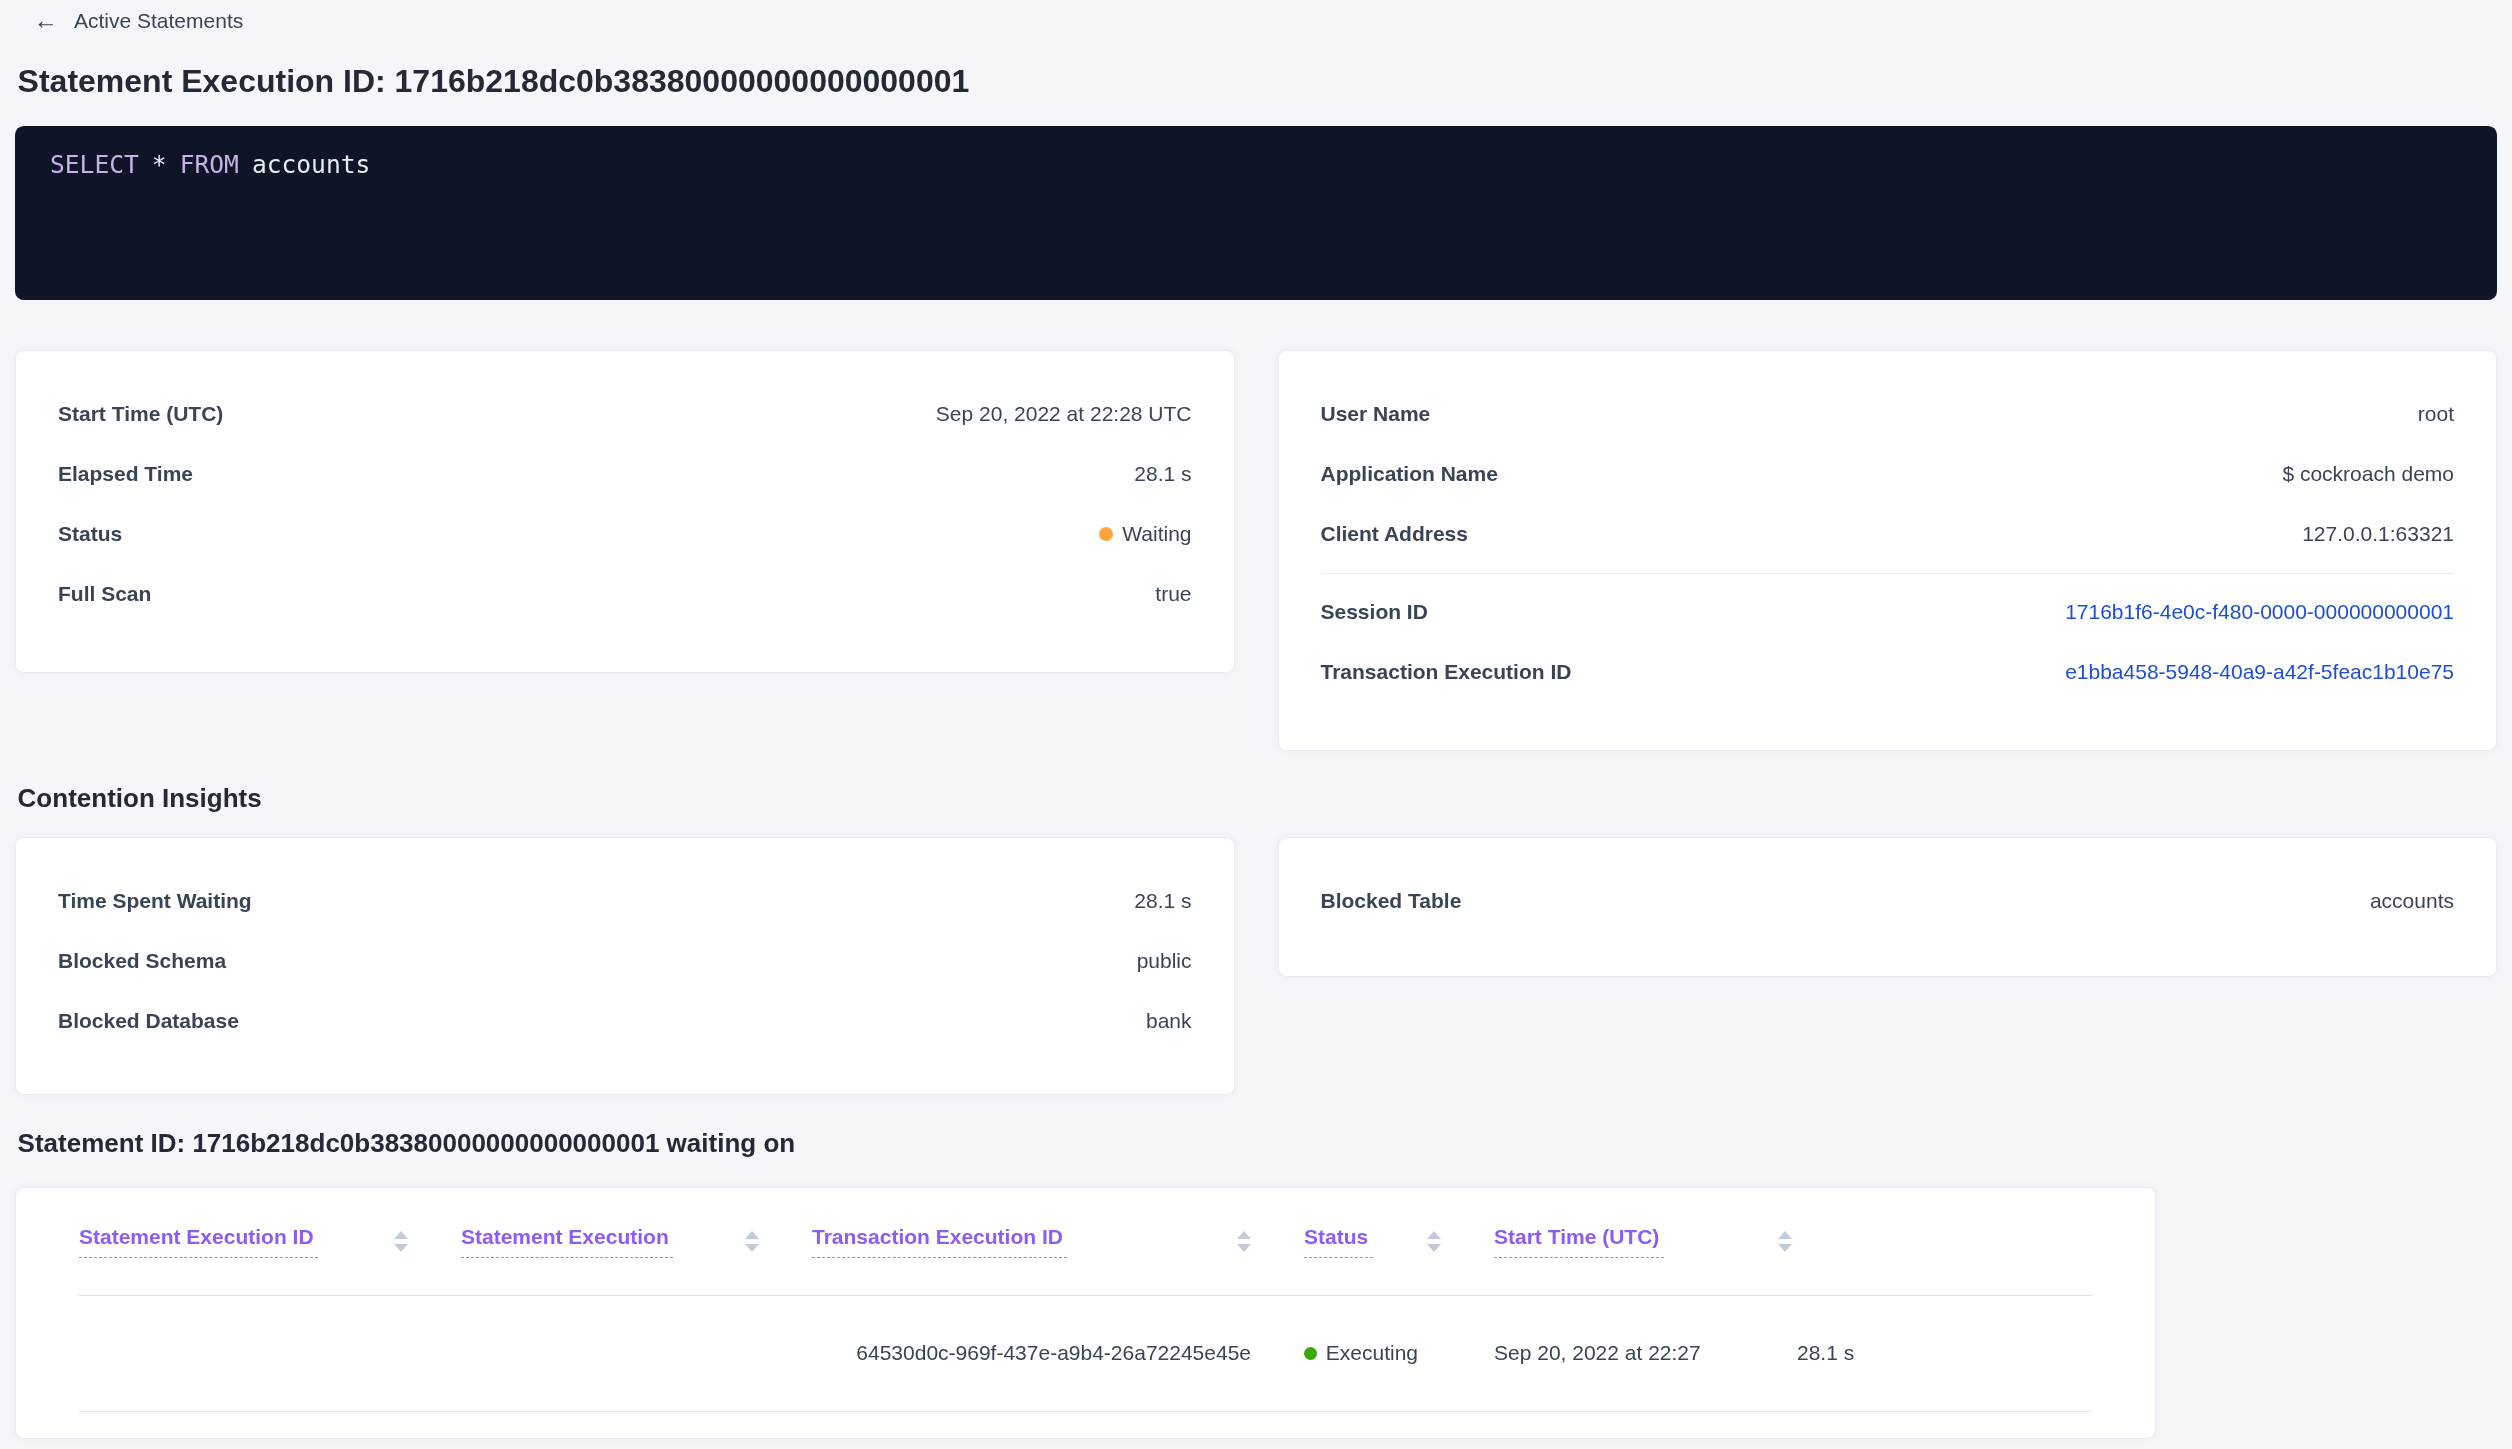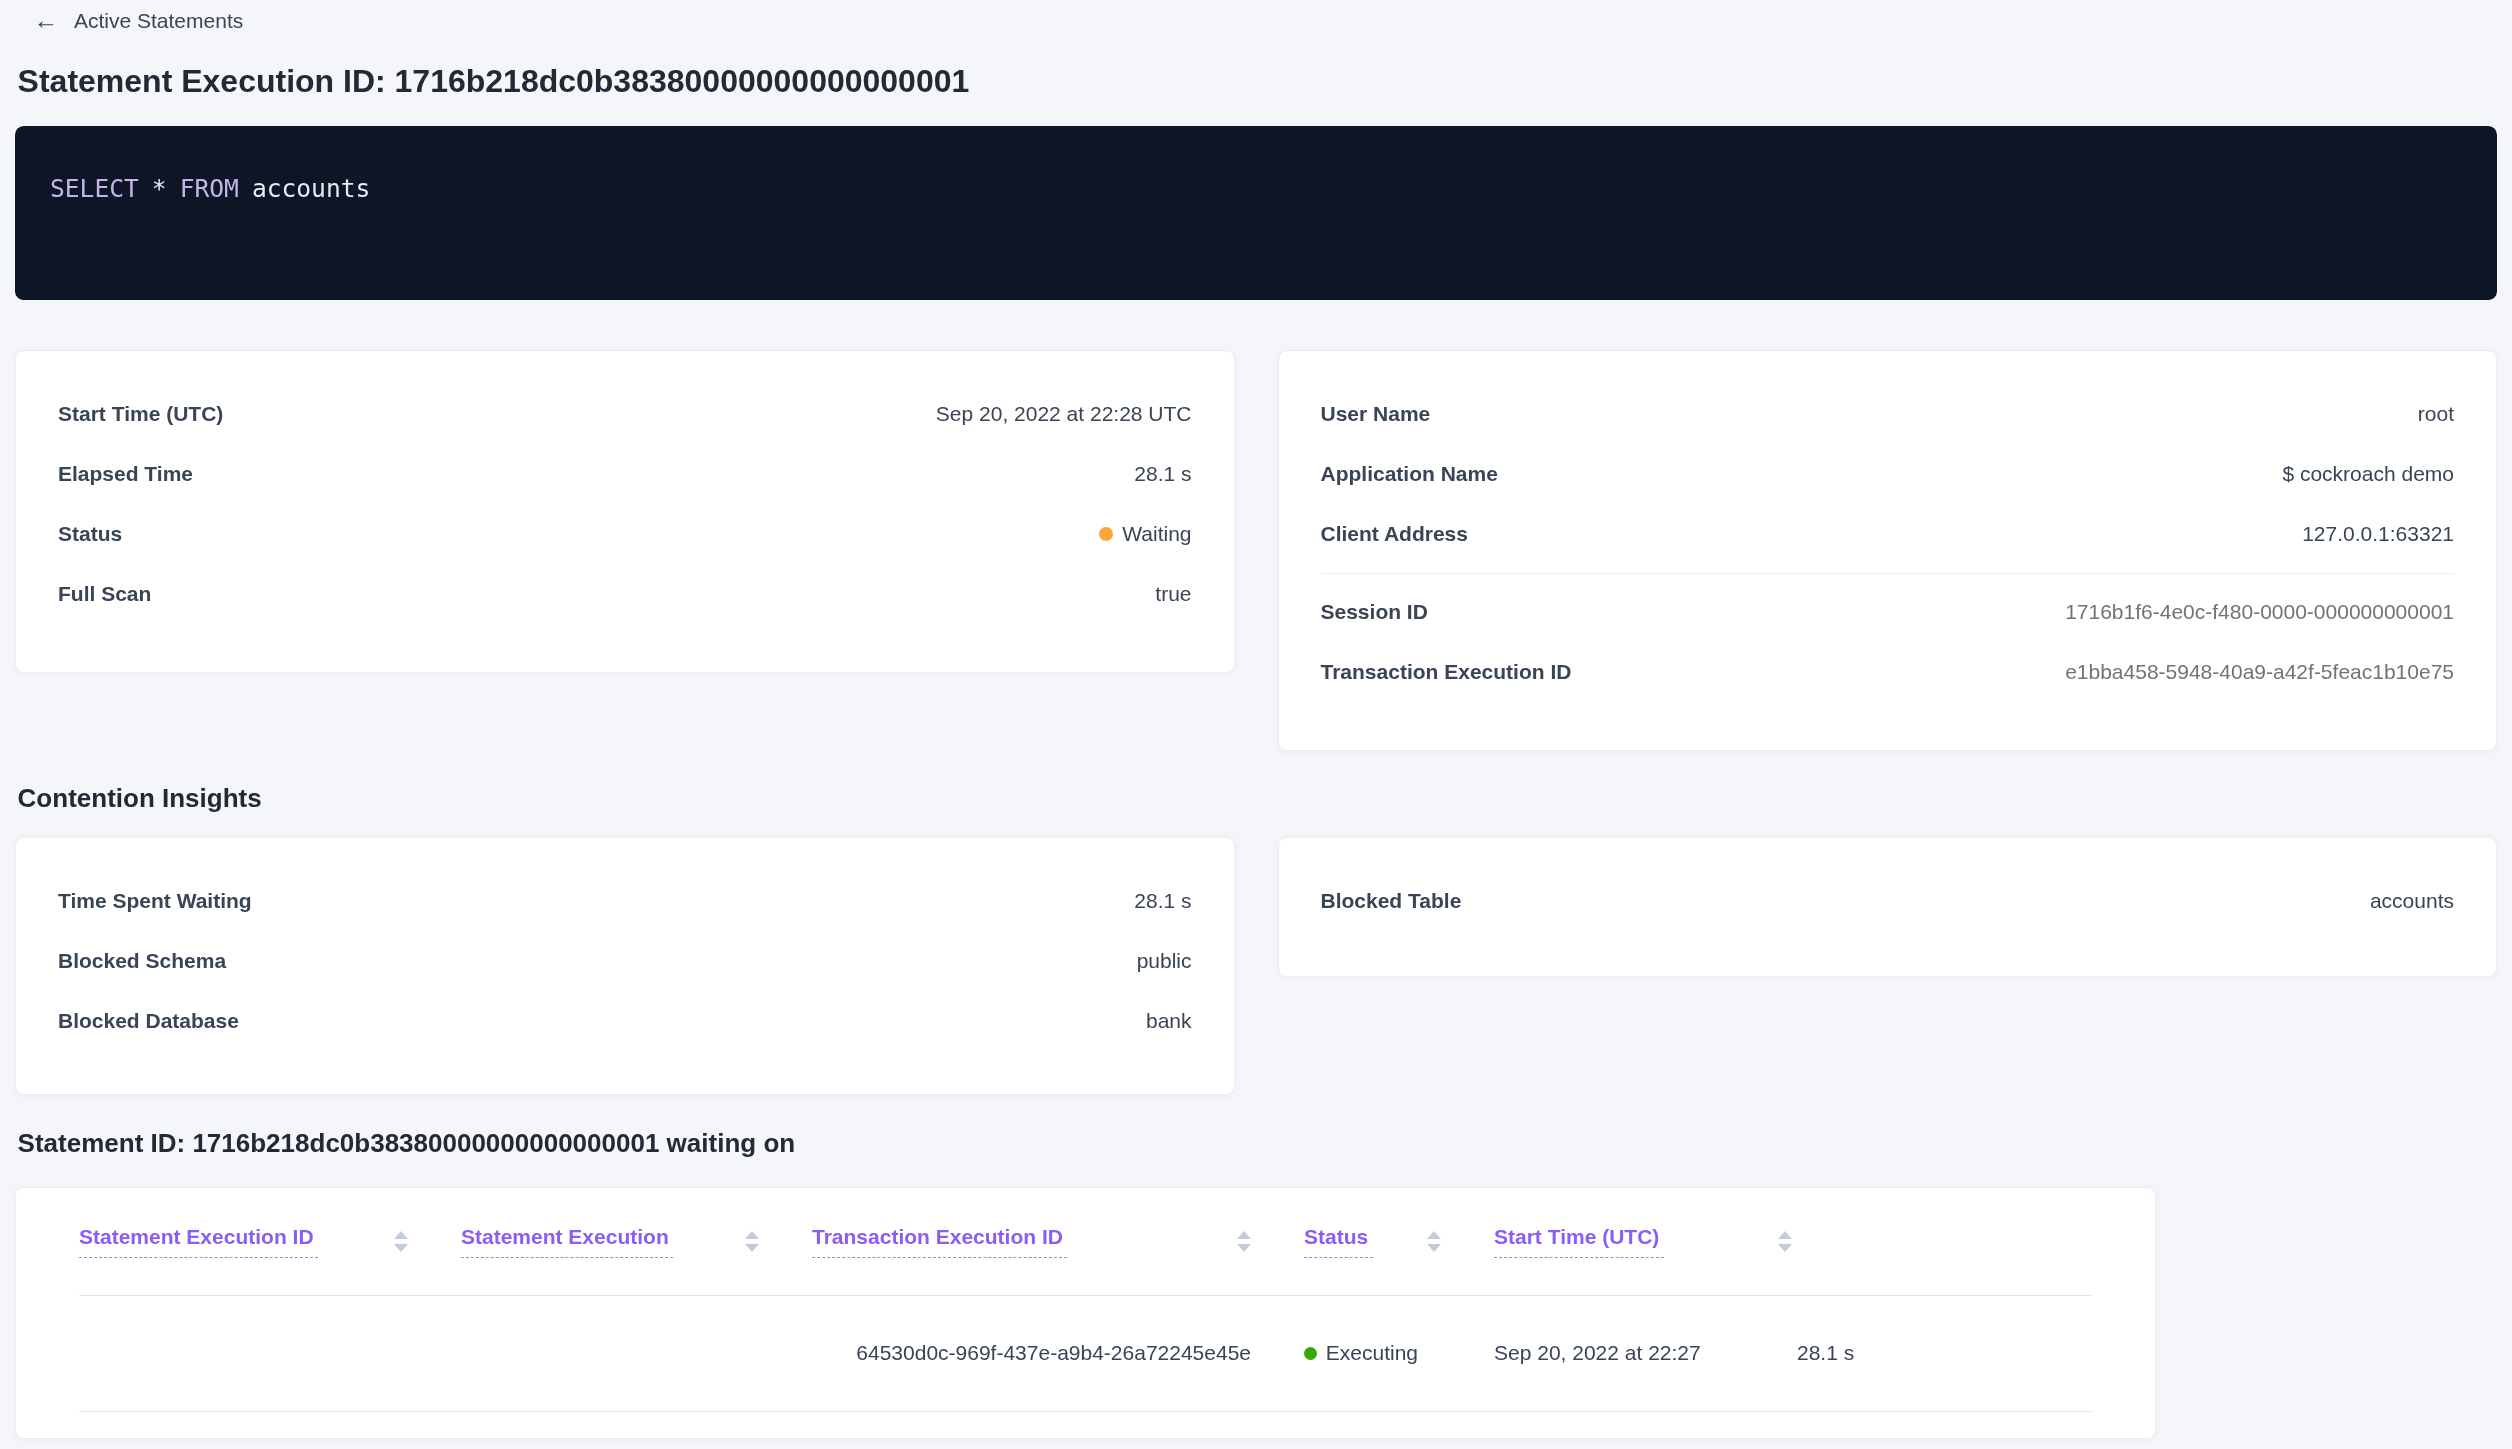--- a/index.html
+++ b/index.html
@@ -23,21 +23,21 @@
   
   .page-title {
     margin: 30px 0 0 2.6px;
     font-size: 32px; font-weight: 700; color: #242a35; letter-spacing: 0;
   }
 
   
   .sql-box {
     margin-top: 25.5px; height: 174px; width: 2482px;
     background: #0d1526; border-radius: 8.8px;
-    padding: 48px 35px;
+    padding: 24px 35px;
   }
   .sql-line { display: flex; gap: 13px; font-family: "DejaVu Sans Mono", monospace; font-size: 24.6px; }
   .sql-kw { color: #c5b3e8; }
   .sql-plain { color: #e7ecf1; }
 
   
   .cards-row { display: flex; gap: 43px; align-items: flex-start; }
   .row-1 { margin-top: 50px; }
   .card {
     background: #ffffff; border: 0.9px solid #e9edf3; border-radius: 8.8px;
@@ -45,21 +45,21 @@
     width: 1221px; padding: 33px 42px 0 42px;
   }
   .card.h-overview-left { height: 323px; }
   .card.h-overview-right { height: 401px; }
   .card.h-contention-left { height: 258px; }
   .card.h-contention-right { height: 140px; }
 
   .summary-row { height: 60px; display: flex; justify-content: space-between; align-items: center; }
   .summary-label { font-size: 21px; font-weight: 700; color: #394455; }
   .summary-value { font-size: 21px; color: #394455; display: inline-flex; align-items: center; gap: 8.8px; }
-  .summary-value a, a.id-link { color: #737373; text-decoration: none; cursor: pointer; }
+  .summary-value a, a.id-link { color: #1d4ed8; text-decoration: none; cursor: pointer; }
   .card-divider { border: none; border-top: 0.9px solid #e7ecf3; margin: 8.8px 0; }
 
   .dot { border-radius: 50%; display: inline-block; }
   .dot-waiting { width: 14px; height: 14px; background: #ffa53b; }
   .dot-executing { width: 13px; height: 13px; background: #37a806; }
 
   
   .section-title { font-size: 26px; font-weight: 700; color: #242a35; margin-left: 2.6px; }
   .t-contention { margin-top: 32px; }
   .t-waiting { margin-top: 33px; }

